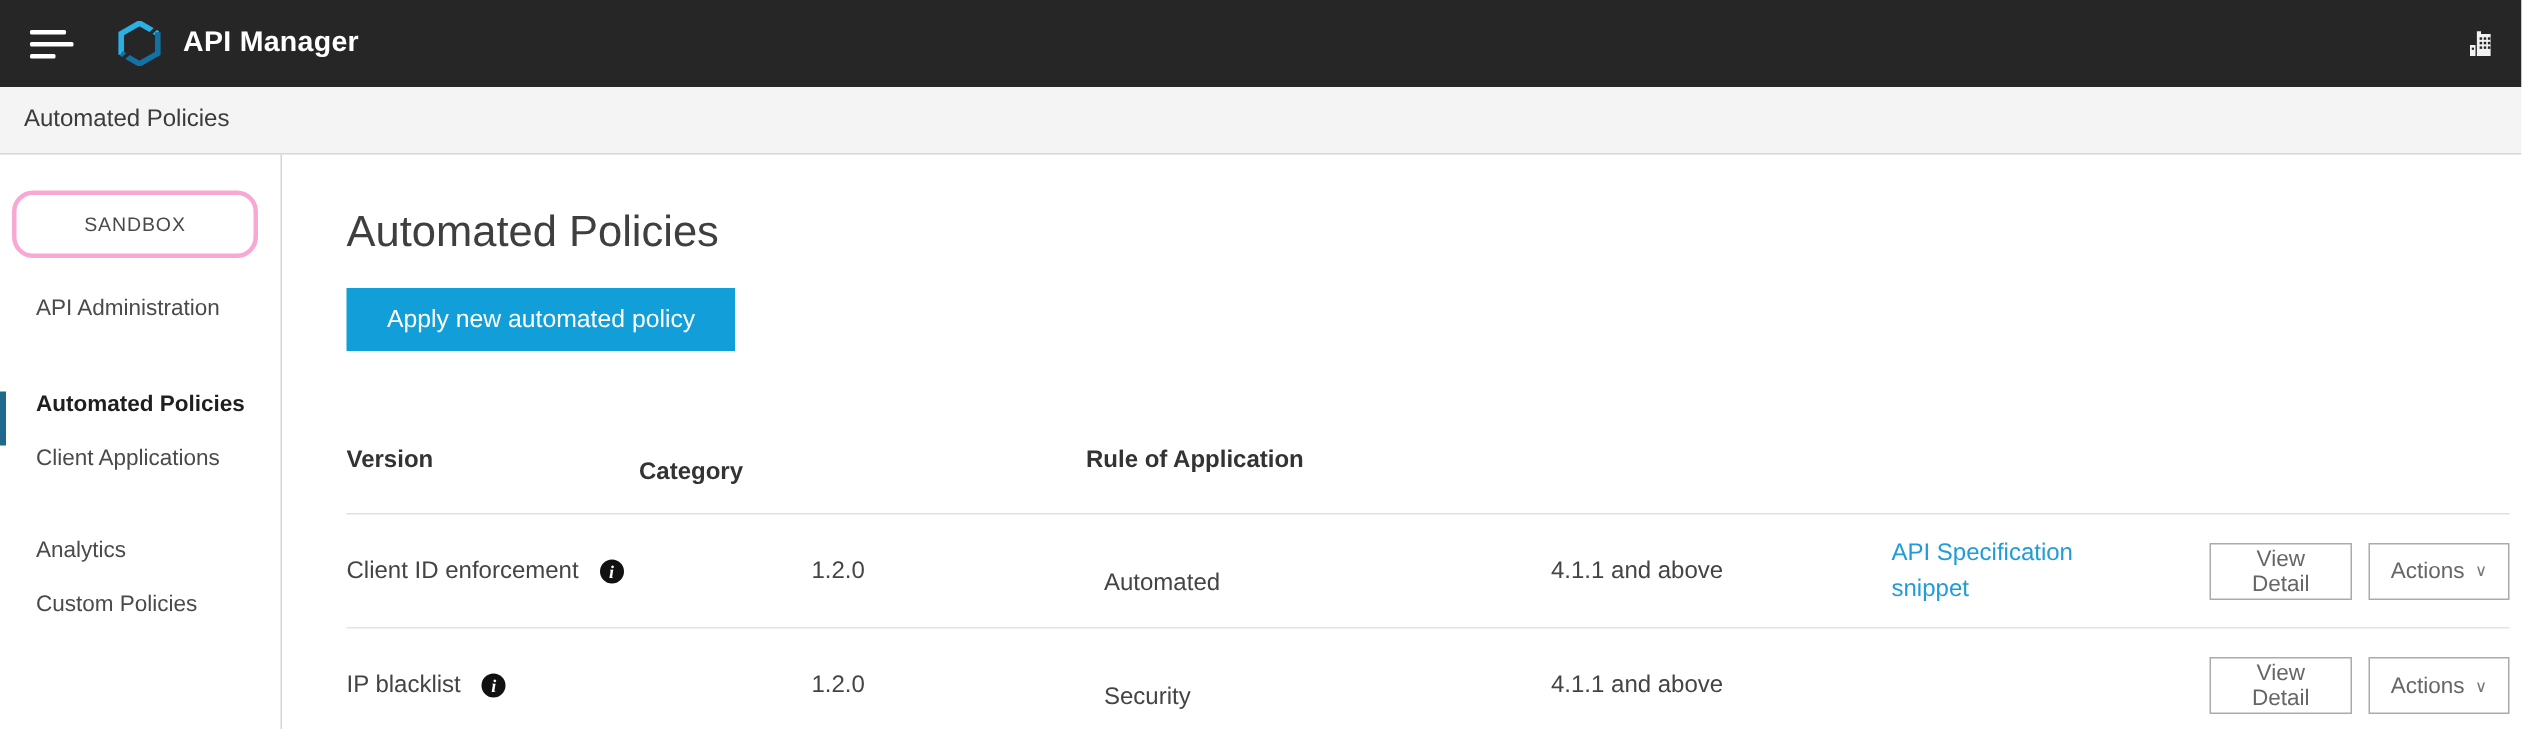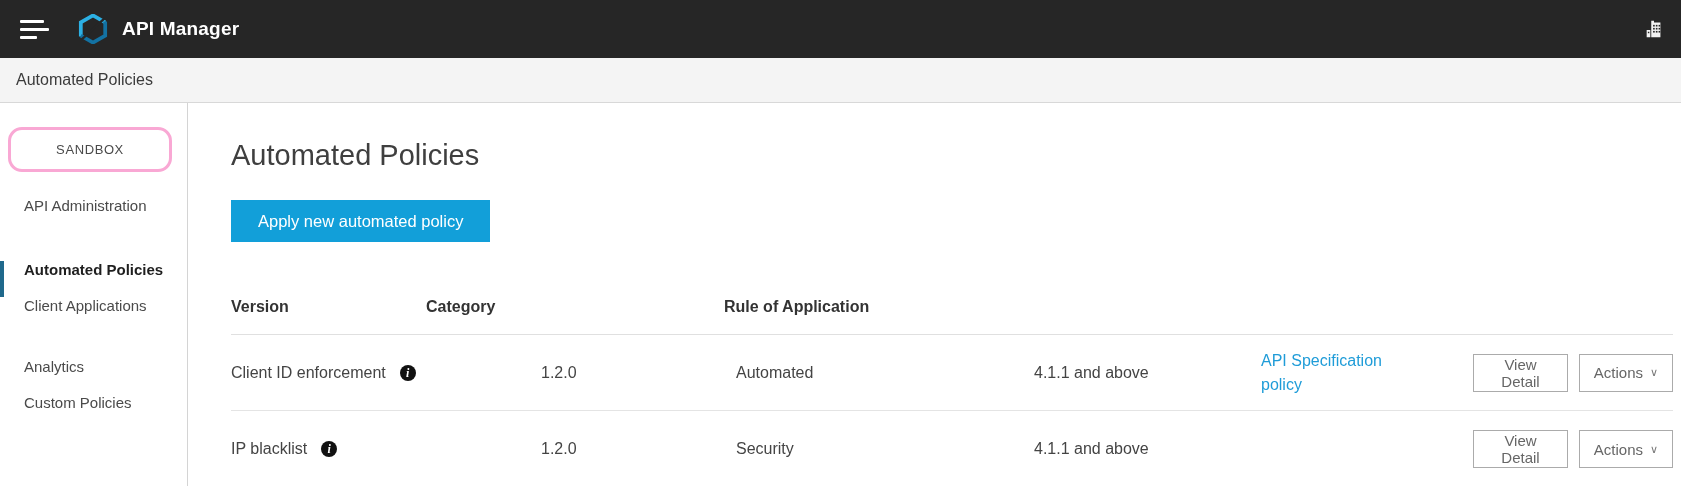--- a/index.html
+++ b/index.html
@@ -73,40 +73,40 @@
   }
 
   
   .main { flex: 1; padding: 0 9px 0 43px; }
   .page-title {
     margin-top: 38px;
     font-size: 29px; font-weight: 300; color: #3f3f3f;
     line-height: 1;
   }
   .apply-btn {
-    margin-top: 30px;
+    margin-top: 22px;
     height: 42px; padding: 0 27px;
     background: #129fd9; color: #fff;
     border: none; border-radius: 0;
     font-family: inherit; font-size: 16.5px;
     cursor: pointer;
     display: inline-flex; align-items: center;
   }
 
   
   .tbl { margin-top: 56px; }
   .trow { display: flex; align-items: center; }
   .thead { padding-bottom: 18px; border-bottom: 1px solid #e0e0e0; }
   .thead .cell { font-size: 16px; font-weight: 600; color: #333; }
   .drow { height: 76px; font-size: 16px; color: #444; }
   .drow.bordered { border-bottom: 1px solid #e4e4e4; }
   .cell { flex-shrink: 0; }
   .col-name { width: 310px; display: flex; align-items: center; }
   .col-version { width: 195px; }
-  .col-category { width: 298px; }
+  .col-category { width: 298px; margin-top: 16px; }
   .col-rule { width: 227px; }
   .col-link { width: 212px; }
   .col-actions { flex: 1; display: flex; justify-content: flex-end; align-items: center; gap: 11px; }
 
   .info-icon {
     width: 16px; height: 16px; border-radius: 50%;
     background: #111; color: #fff;
     font-family: "Liberation Serif", serif; font-style: italic; font-weight: 700;
     font-size: 12px; line-height: 1;
     display: inline-flex; align-items: center; justify-content: center;
@@ -210,21 +210,21 @@
 
       <div class="trow drow bordered">
         <div class="cell col-name">
           <span>Client ID enforcement</span>
           <span class="info-icon">i</span>
         </div>
         <div class="cell col-version">1.2.0</div>
         <div class="cell col-category">Automated</div>
         <div class="cell col-rule">4.1.1 and above</div>
         <div class="cell col-link">
-          <a class="snippet-link">API Specification policy</a>
+          <a class="snippet-link">API Specification snippet</a>
         </div>
         <div class="cell col-actions">
           <button class="btn-outline btn-view">View Detail</button>
           <button class="btn-outline btn-actions">
             <span>Actions</span>
             <span class="chevron">∨</span>
           </button>
         </div>
       </div>
 

